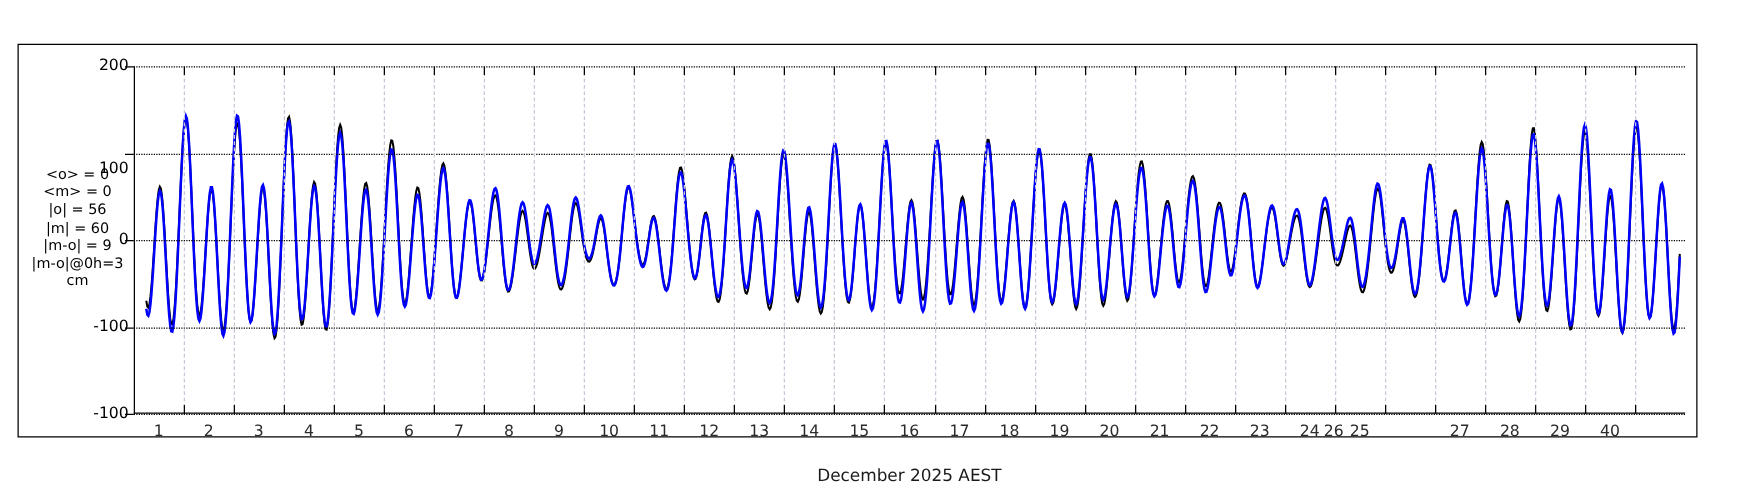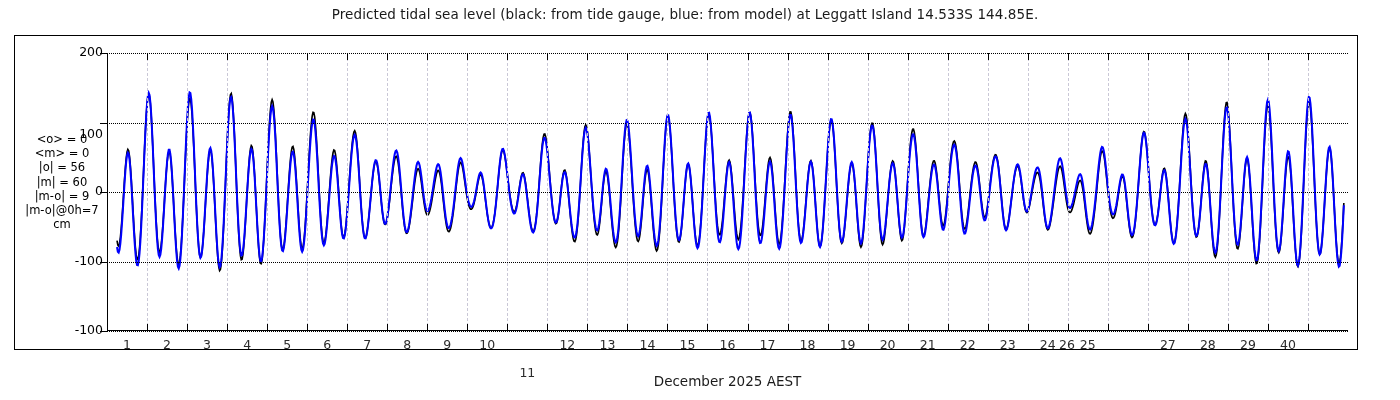--- a/index.html
+++ b/index.html
@@ -42,31 +42,30 @@
   #xaxis-title{position:absolute;left:107px;top:373px;width:1241px;text-align:center;
                font-size:13.5px;color:#1a1a1a;}
   #creditwrap{position:absolute;left:1362px;top:0;width:20px;height:400px;}
 
   svg{display:block;}
 </style>
 </head>
 <body>
 <div id="root">
 
-<div id="title">Predicted tidal sea level (black: from tide gauge, blue: from model) at Leggatt Island 14.533S 144.85E.</div>
 
 <div id="frame"></div>
 
 <div id="stats">
   <div>&lt;o&gt; = 0</div>
   <div>&lt;m&gt; = 0</div>
   <div>|o| = 56</div>
   <div>|m| = 60</div>
   <div>|m-o| = 9</div>
-  <div>|m-o|@0h=7</div>
+  <div>|m-o|@0h=3</div>
   <div>cm</div>
 </div>
 
 <div id="plot">
   <div id="gridlayer">
         <div class="hgrid" style="top: 0px;"></div>
         <div class="hgrid" style="top: 69.5px;"></div>
         <div class="hgrid" style="top: 139px;"></div>
         <div class="hgrid" style="top: 208.5px;"></div>
         <div class="hgrid" style="top: 278px;"></div>
@@ -180,21 +179,21 @@
       <div class="xlabel" style="left: 20.0161px;">1</div>
       <div class="xlabel" style="left: 60.0484px;">2</div>
       <div class="xlabel" style="left: 100.081px;">3</div>
       <div class="xlabel" style="left: 140.113px;">4</div>
       <div class="xlabel" style="left: 180.145px;">5</div>
       <div class="xlabel" style="left: 220.177px;">6</div>
       <div class="xlabel" style="left: 260.21px;">7</div>
       <div class="xlabel" style="left: 300.242px;">8</div>
       <div class="xlabel" style="left: 340.274px;">9</div>
       <div class="xlabel" style="left: 380.306px;">10</div>
-      <div class="xlabel" style="left: 420.339px; margin-top: 28px;">11</div>
+      <div class="xlabel" style="left: 420.339px;">11</div>
       <div class="xlabel" style="left: 460.371px;">12</div>
       <div class="xlabel" style="left: 500.403px;">13</div>
       <div class="xlabel" style="left: 540.435px;">14</div>
       <div class="xlabel" style="left: 580.468px;">15</div>
       <div class="xlabel" style="left: 620.5px;">16</div>
       <div class="xlabel" style="left: 660.532px;">17</div>
       <div class="xlabel" style="left: 700.565px;">18</div>
       <div class="xlabel" style="left: 740.597px;">19</div>
       <div class="xlabel" style="left: 780.629px;">20</div>
       <div class="xlabel" style="left: 820.661px;">21</div>

